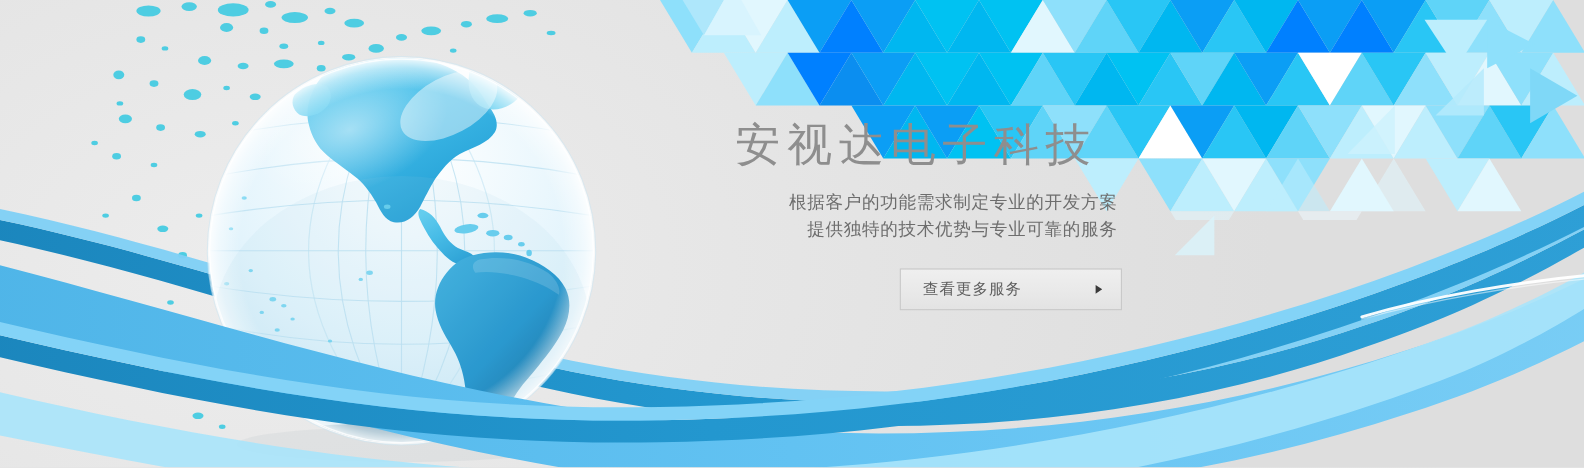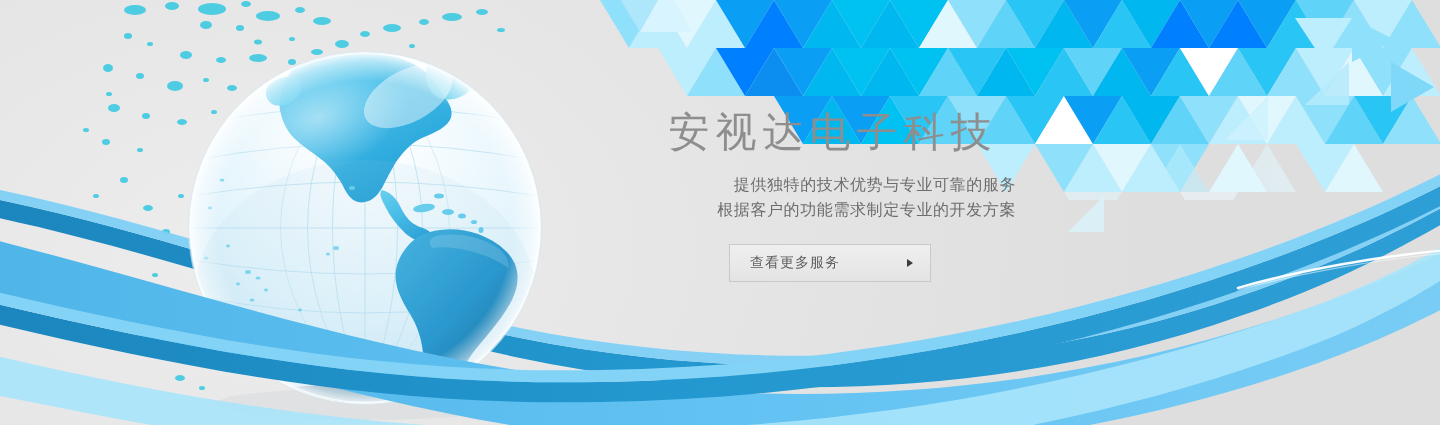--- a/index.html
+++ b/index.html
@@ -24,21 +24,21 @@
   .headline{
     font-size:41px;line-height:54px;letter-spacing:6px;
     color:#8e8e8e;font-weight:400;white-space:nowrap;
     margin:0 0 10px 0;text-indent:6px;font-family:Liberation Mono, monospace;
   }
   .sub-lines{margin:0;padding:0;text-align:right;padding-right:4px;}
   .subline{
     display:block;font-size:16px;line-height:25px;
     color:#6d6d6d;letter-spacing:.6px;white-space:nowrap;
   }
-  .cta-wrap{margin-top:22px;display:flex;justify-content:center;}
+  .cta-wrap{margin-top:22px;display:flex;justify-content:flex-end;}
   .cta{
     width:202px;height:38px;box-sizing:border-box;
     border:1px solid #c9c9c9;
     background:linear-gradient(180deg,#efefef 0%,#e9e9e9 55%,#e3e3e3 100%);
     display:flex;align-items:center;justify-content:space-between;
     padding:0 17px 0 20px;cursor:pointer;
   }
   .cta-label{font-size:14px;color:#5e5e5e;letter-spacing:1px;}
   .cta-arrow{
     width:0;height:0;border-left:6px solid #3a3a3a;
@@ -438,22 +438,22 @@
                L 1460,268 C 1430,288 1390,312 1330,338 C 1140,414 900,462 640,468 C 400,474 200,436 -20,392 Z" fill="#a9e4fb" opacity="0.9"></path>
 
       <path d="M 1238,288 C 1300,270 1380,256 1448,250" fill="none" stroke="#ffffff" stroke-width="2.6" stroke-linecap="round" opacity="0.95"></path>
       <path d="M 1238,290 C 1300,273 1380,259 1448,253" fill="none" stroke="#ffffff" stroke-width="1.2" stroke-linecap="round" opacity="0.5"></path>
     </svg>
   </div>
 
   <div class="copy">
     <h1 class="headline">安视达电子科技</h1>
     <div class="sub-lines">
+      <span class="subline">根据客户的功能需求制定专业的开发方案</span>
       <span class="subline">提供独特的技术优势与专业可靠的服务</span>
-      <span class="subline">根据客户的功能需求制定专业的开发方案</span>
     </div>
     <div class="cta-wrap">
       <button class="cta">
         <span class="cta-label">查看更多服务</span>
         <span class="cta-arrow"></span>
       </button>
     </div>
   </div>
 
 </div>

